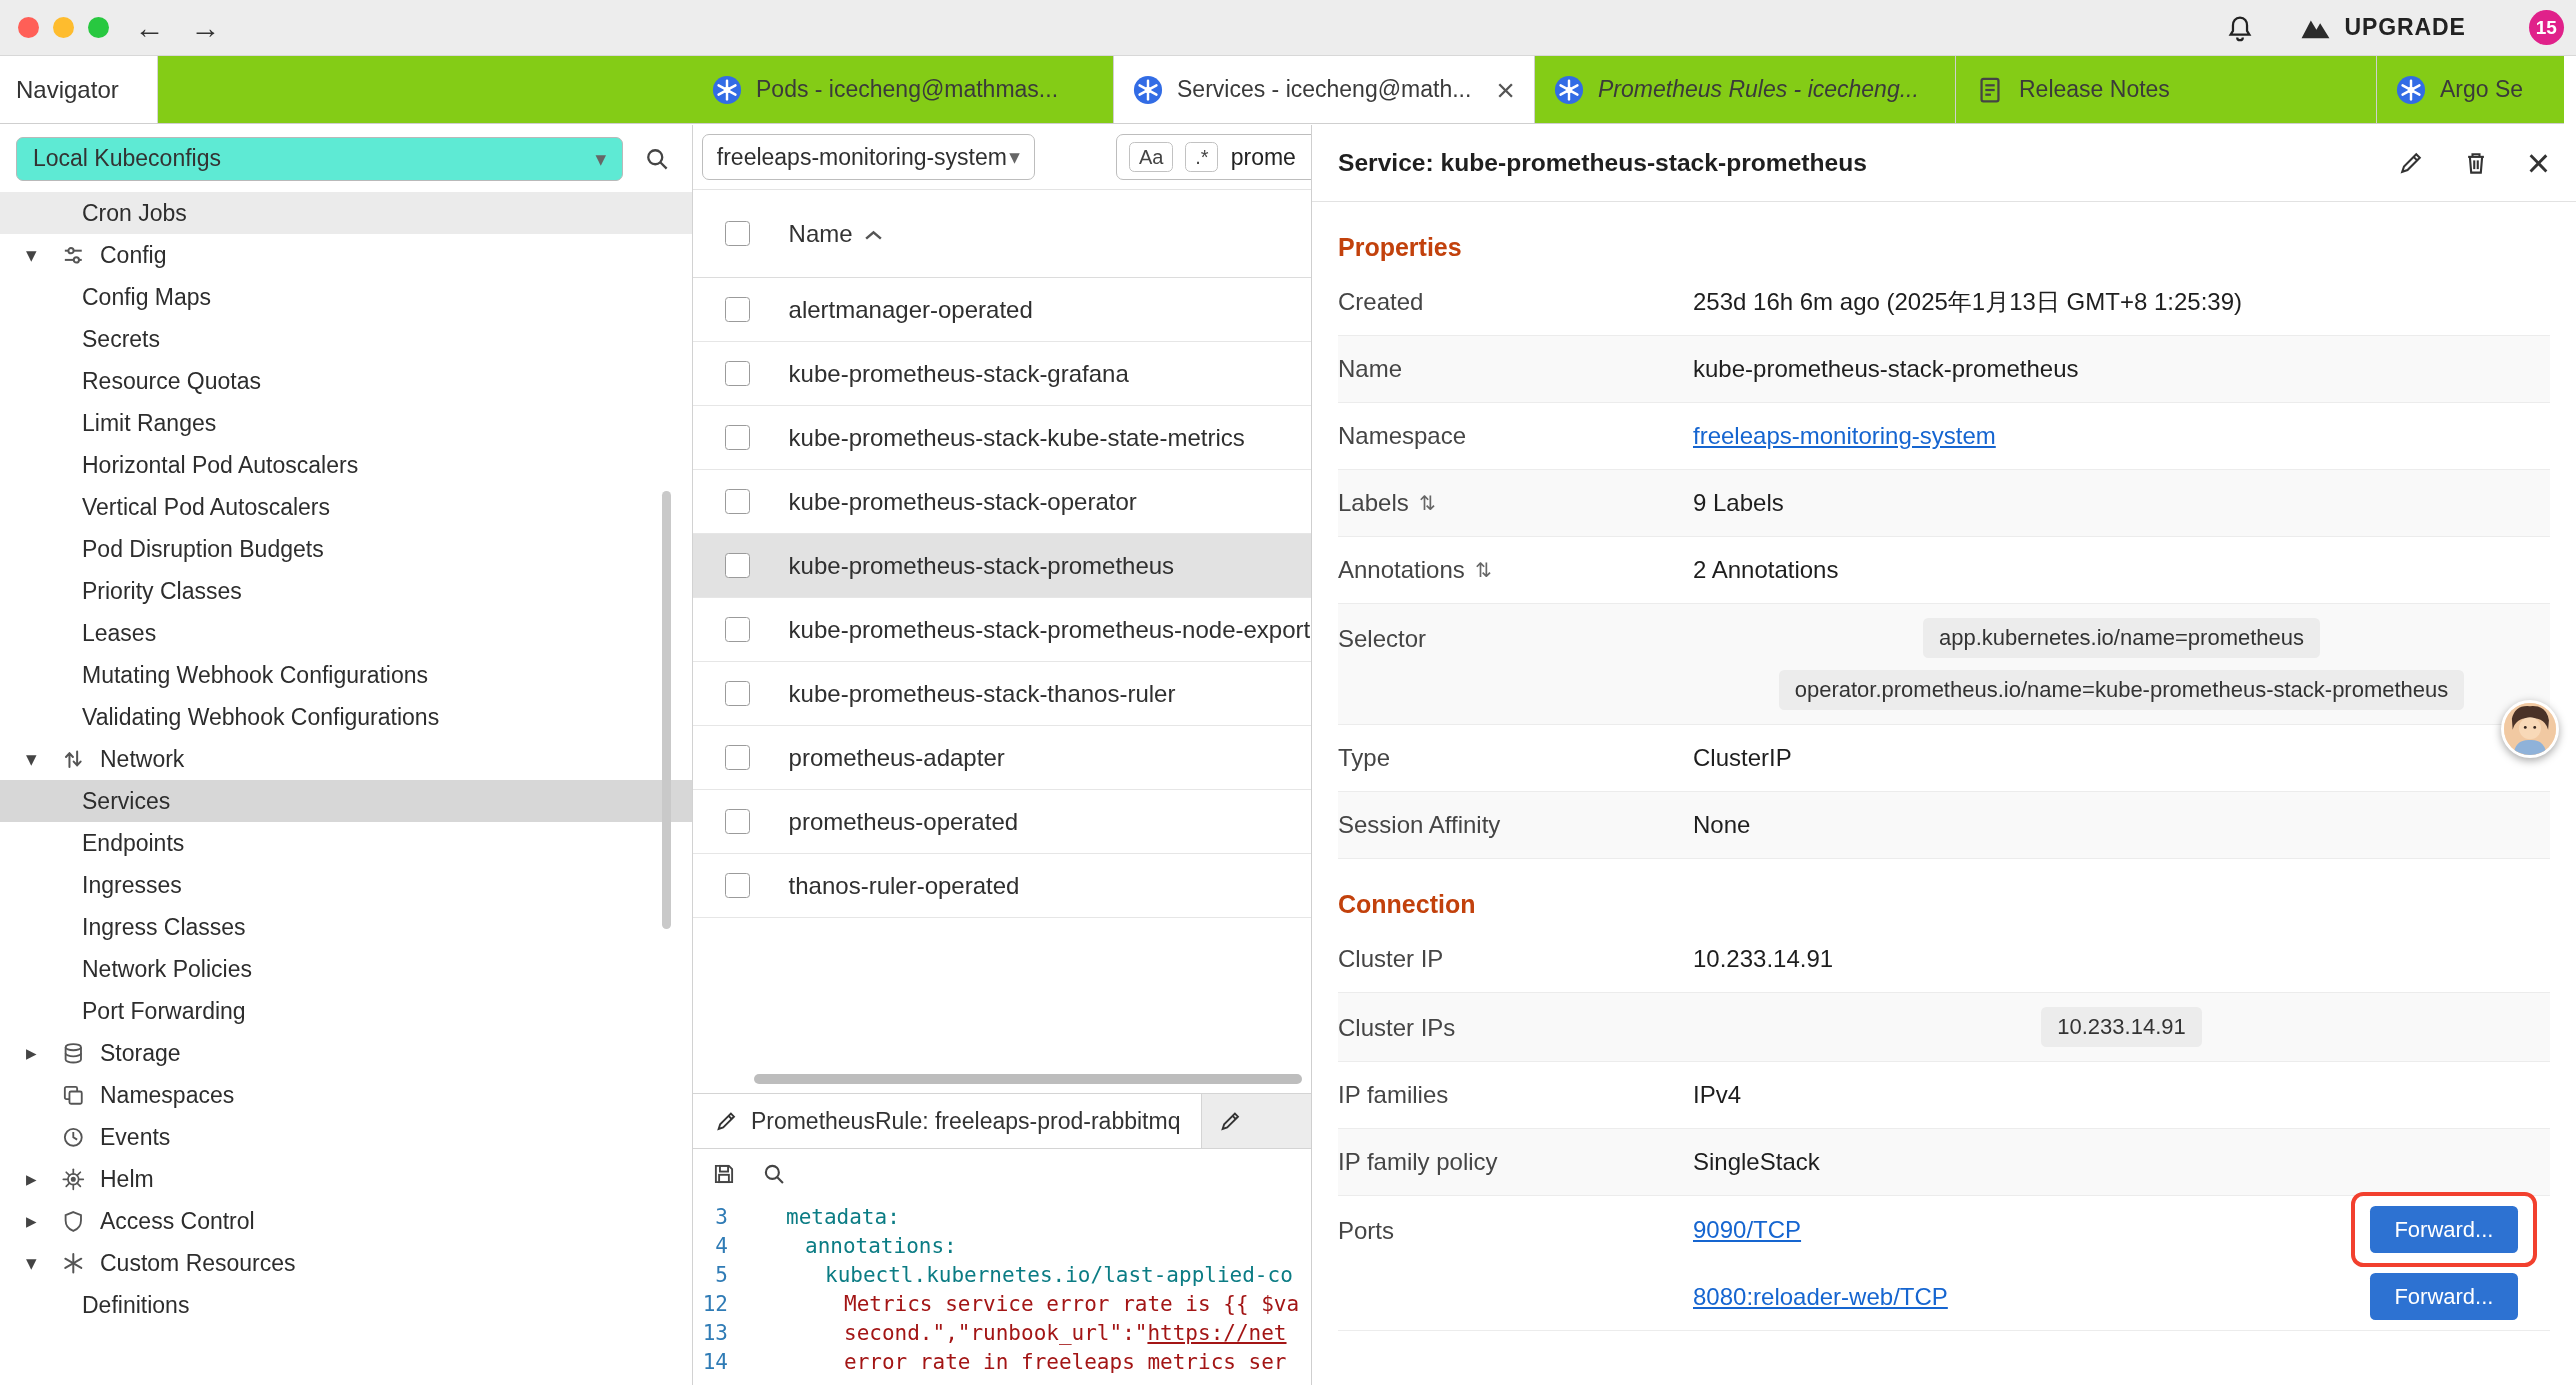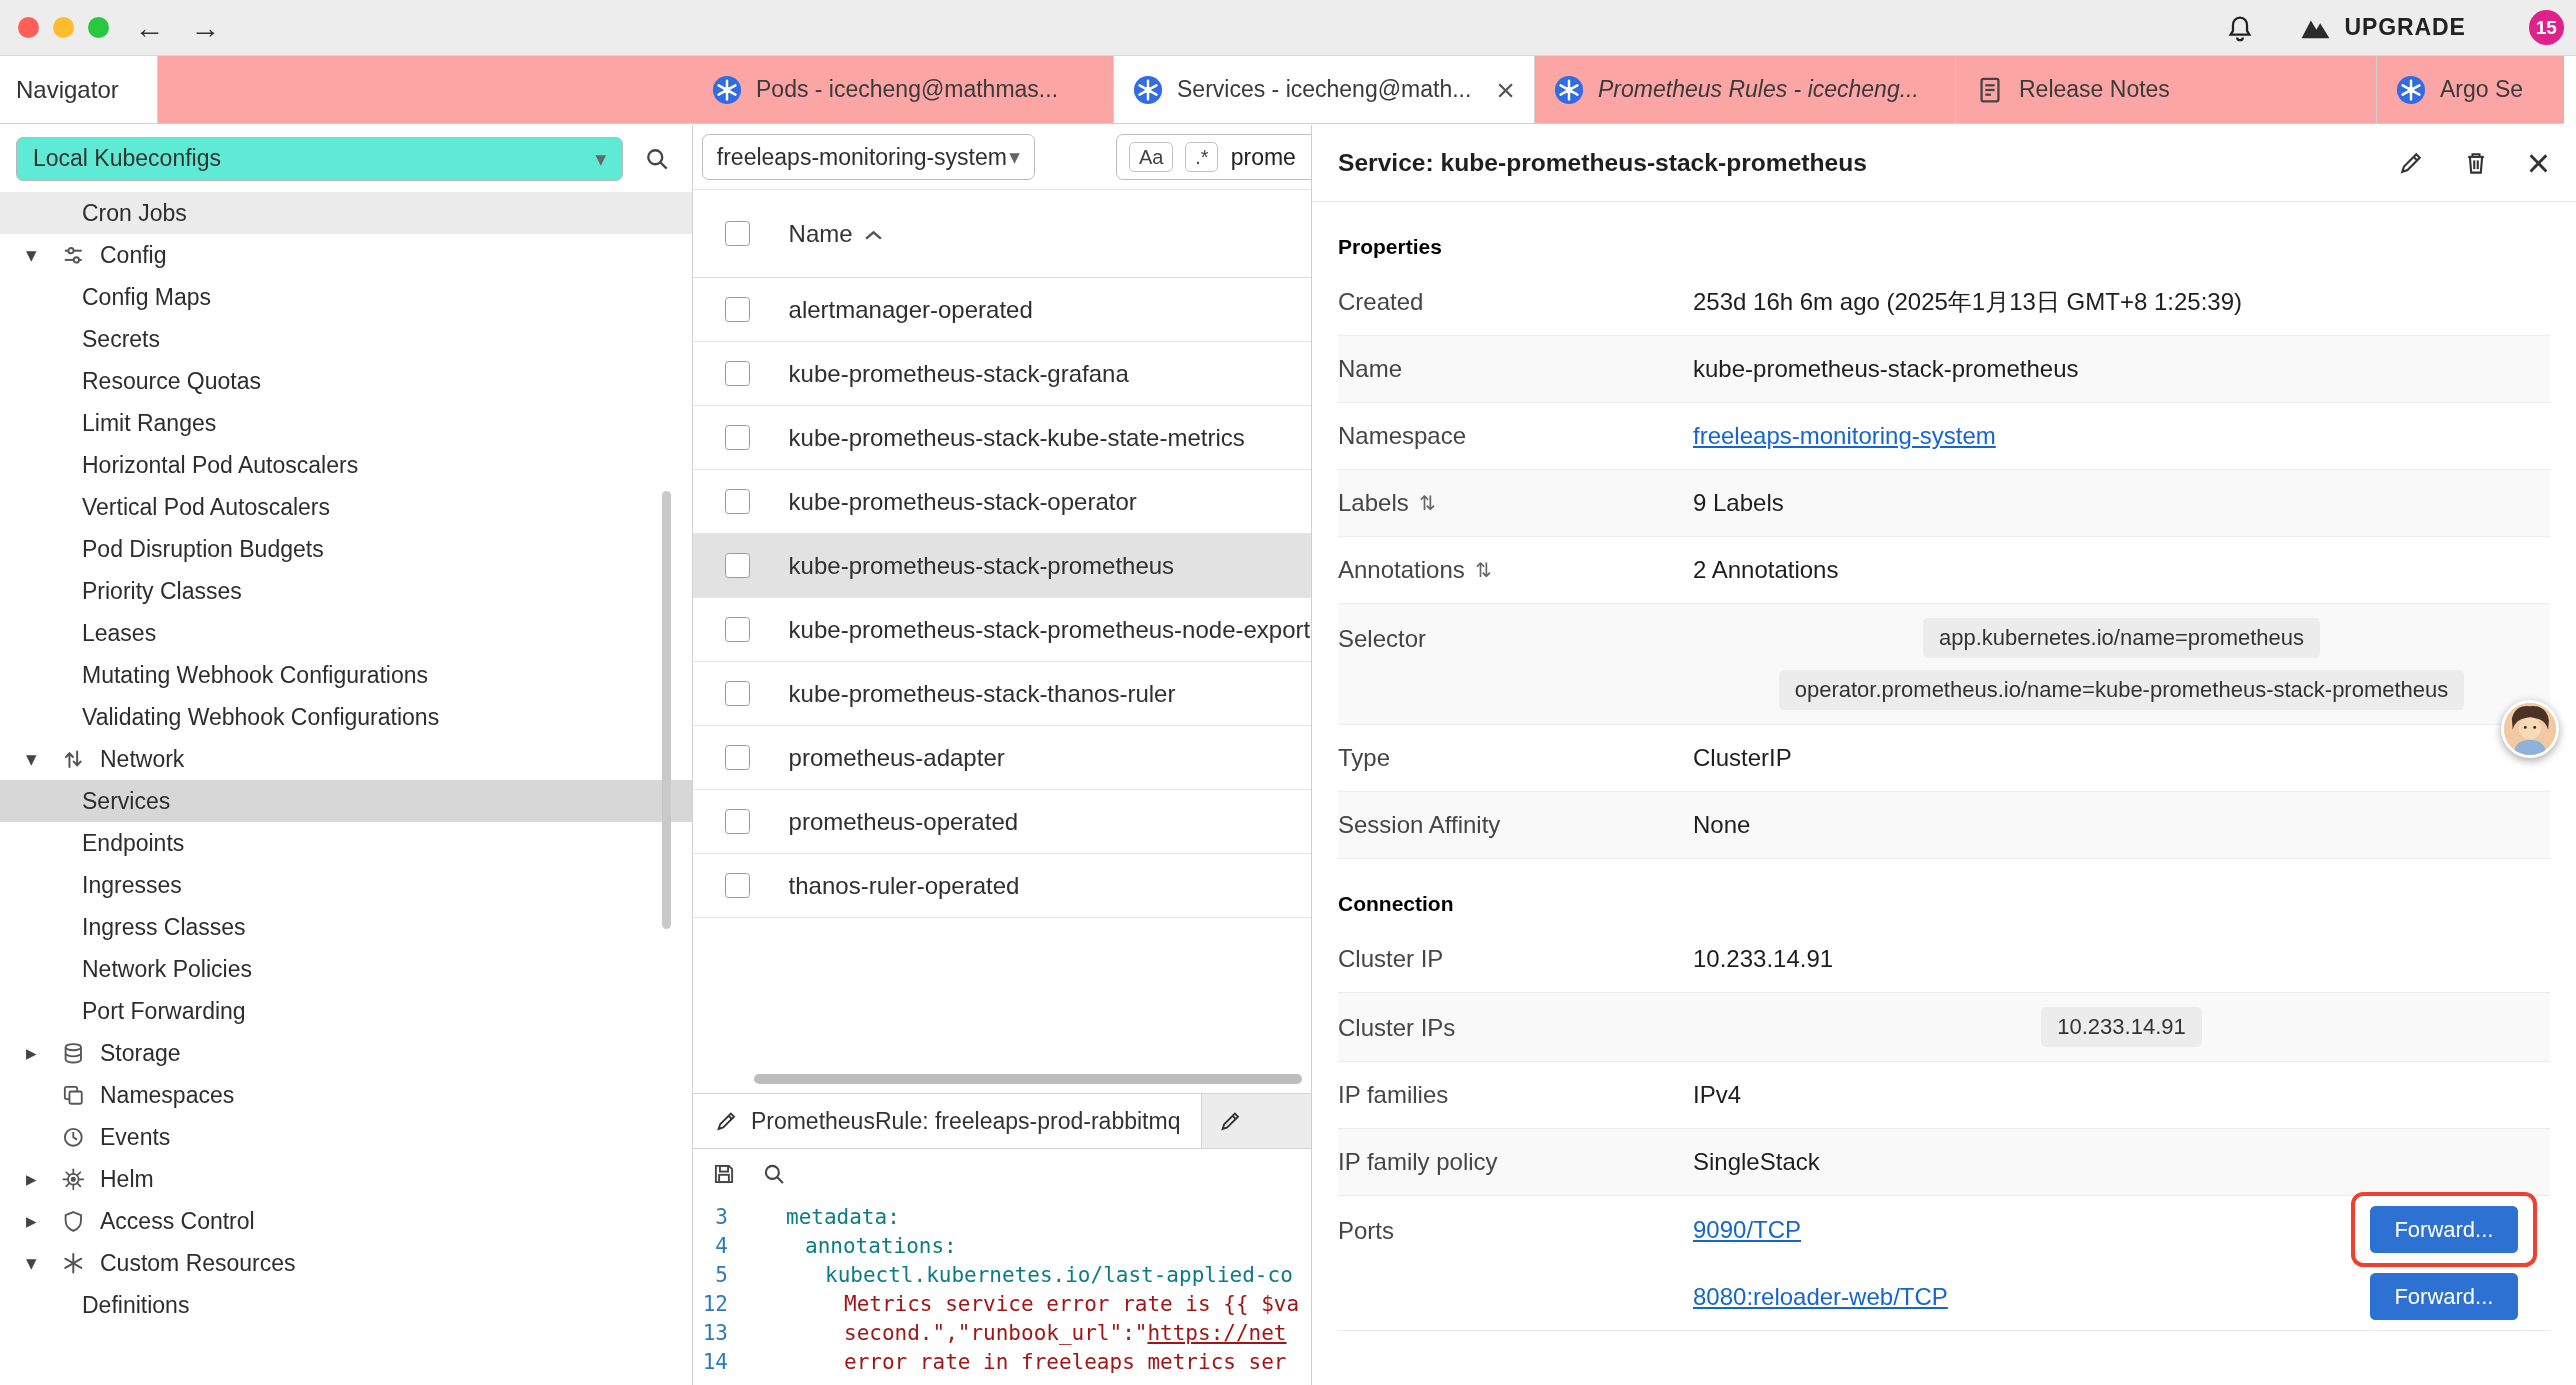--- a/index.html
+++ b/index.html
@@ -12,21 +12,21 @@
   .light { width:21px; height:21px; border-radius:50%; }
   .light.red{background:#ff5f57}.light.yellow{background:#febc2e}.light.green{background:#28c840}
   .nav-arrow { font-size:30px; color:#333; margin-left:26px; line-height:1; }
   .titlebar-right { margin-left:auto; display:flex; align-items:center; }
   .bell { width:30px; height:30px; margin-right:42px; }
   .upgrade { display:flex; align-items:center; gap:10.5px; margin-right:63px; font-size:23px; font-weight:bold; letter-spacing:0.9px; color:#222; }
   .upgrade svg { width:37px; height:26px; }
   .badge { width:35px; height:35px; border-radius:50%; background:#e0218a; color:#fff; font-size:19px; font-weight:bold; display:flex; align-items:center; justify-content:center; margin-right:12.3px; }
 
   
-  .tabstrip { position:absolute; top:56px; left:0; right:12px; height:68px; background:#fca5a5; border-bottom:0.9px solid #cfcfcf; display:flex; }
+  .tabstrip { position:absolute; top:56px; left:0; right:12px; height:68px; background:#84cc16; border-bottom:0.9px solid #cfcfcf; display:flex; }
   .navigator-tab { width:158px; flex:none; background:#fff; display:flex; align-items:center; padding-left:16px; font-size:24px; color:#333; border-right:0.9px solid #d6d6d6; }
   .tab-spacer { width:535px; flex:none; }
   .tabs { display:flex; flex:1; overflow:hidden; }
   .tab { width:421px; flex:none; display:flex; align-items:center; gap:14px; padding:0 19px; border-right:0.9px solid #cfcfcf; font-size:23px; color:#3a3a3a; }
   .tab.active { background:#fff; }
   .tab.italic .tab-label { font-style:italic; }
   .tab-ic { width:30px; height:30px; flex:none; display:flex; }
   .tab-ic svg { width:30px; height:30px; }
   .tab-label { white-space:nowrap; overflow:hidden; text-overflow:ellipsis; flex:1; }
   .tab-close { font-size:32px; color:#555; line-height:1; }
@@ -84,21 +84,21 @@
   .tok-link { text-decoration:underline; }
 
   
   .detail { flex:1; background:#fff; display:flex; flex-direction:column; overflow:hidden; border-left:0.9px solid #cfcfcf; }
   .detail-header { height:77px; flex:none; border-bottom:0.9px solid #e2e2e2; display:flex; align-items:center; padding:0 26px; }
   .detail-title { font-size:24.6px; font-weight:bold; color:#1f1f1f; flex:1; white-space:nowrap; overflow:hidden; }
   .hdr-ic { margin-left:37px; display:flex; align-items:center; }
   .hdr-ic svg { width:28px; height:28px; }
   .close-x { font-size:40px; color:#333; margin-left:37px; line-height:1; }
   .detail-body { flex:1; padding:0 26px; overflow:hidden; }
-  .sec-heading { margin-top:23px; height:44px; display:flex; align-items:center; font-size:21px; font-weight:bold; color:#000000; }
+  .sec-heading { margin-top:23px; height:44px; display:flex; align-items:center; font-size:25px; font-weight:bold; color:#c2410c; }
   .d-row { display:flex; border-bottom:0.9px solid #ececec; min-height:67px; align-items:center; font-size:24px; }
   .d-row.alt { background:#f9f9f9; }
   .d-row.tall { align-items:flex-start; padding:14px 0; }
   .d-row.tall .d-label { padding-top:7px; }
   .d-row.ports-row { align-items:flex-start; }
   .d-row.ports-row .d-label { padding-top:21px; }
   .d-label { width:355px; flex:none; color:#454545; display:flex; align-items:center; gap:10.5px; }
   .d-value { color:#1e1e1e; flex:1; }
   .sorter { font-size:20px; color:#666; }
   .lnk { color:#1565d0; text-decoration:underline; cursor:pointer; }

